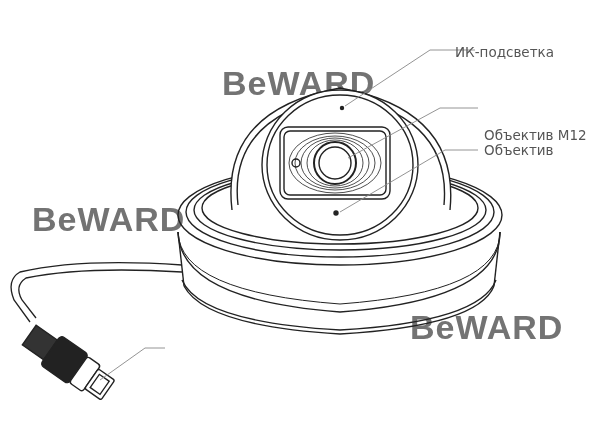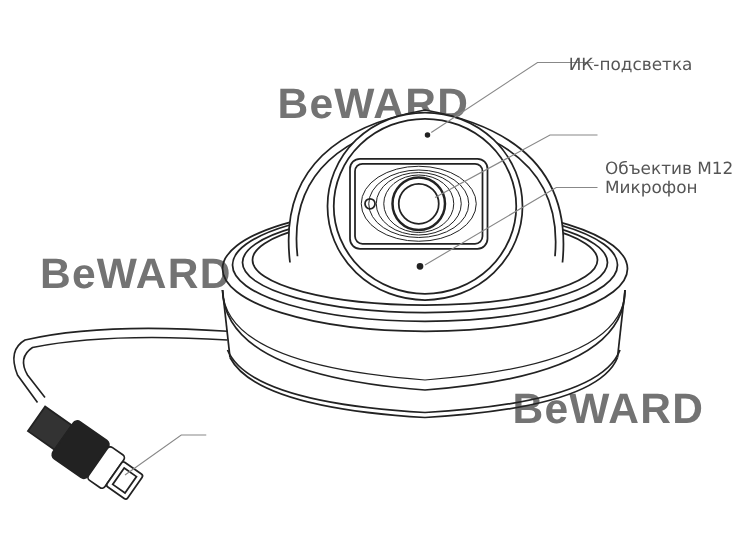--- a/index.html
+++ b/index.html
@@ -65,14 +65,14 @@
     <g stroke="#888" stroke-width="0.9">
       <polyline points="345,106 430,50 475,50"></polyline>
       <polyline points="348,158 440,108 478,108"></polyline>
       <polyline points="340,212 445,150 478,150"></polyline>
       <polyline points="100,380 145,348 165,348"></polyline>
     </g>
   </svg>
 
   <div class="lbl" style="left:455px;top:44px;">ИК-подсветка</div>
   <div class="lbl" style="left:484px;top:100px;margin-top:27px;">Объектив M12</div>
-  <div class="lbl" style="left:484px;top:142px;">Микрофон</div>
+  <div class="lbl" style="left:484px;top:142px;">Объектив</div>
 </div>
 
 </body></html>

